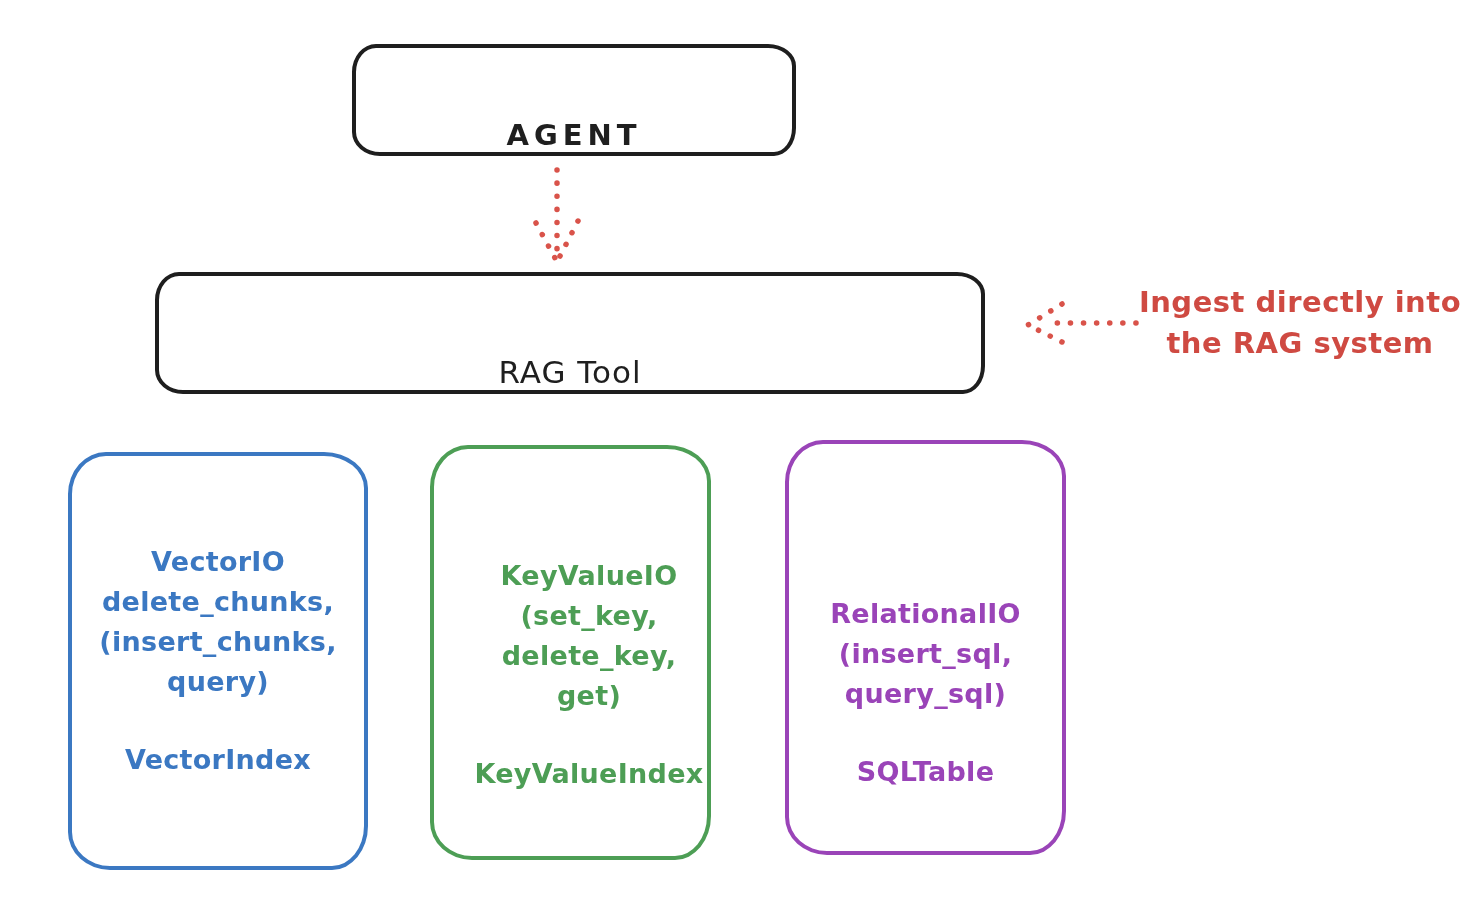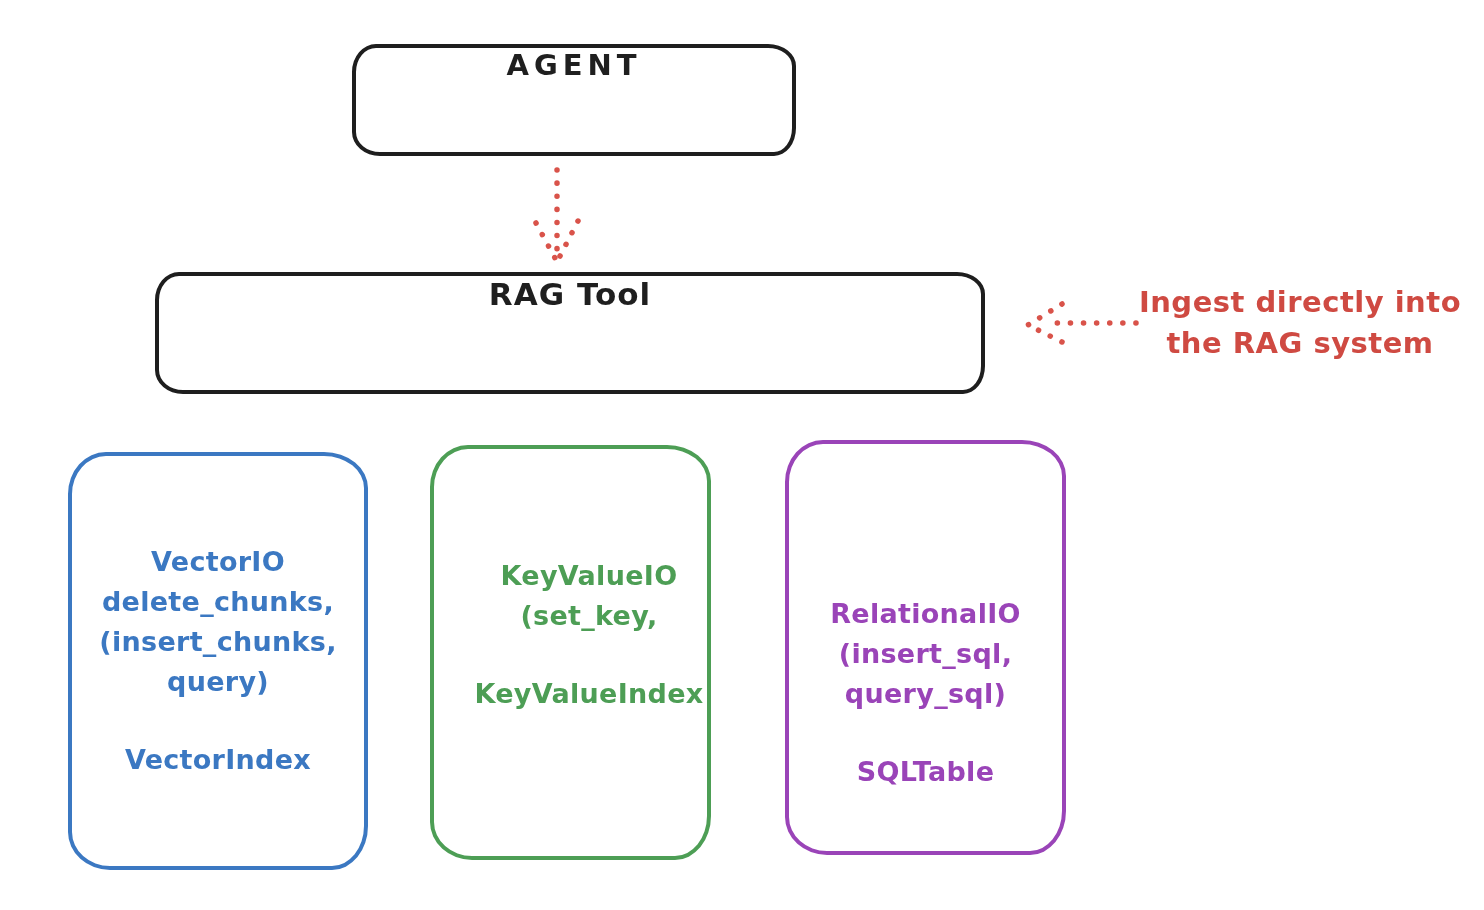--- a/index.html
+++ b/index.html
@@ -13,36 +13,36 @@
     width: 1484px;
     height: 910px;
     background: #ffffff;
     overflow: hidden;
   }
   .node {
     position: absolute;
     box-sizing: border-box;
     background: #ffffff;
     display: flex;
-    align-items: flex-start;
+    align-items: flex-end;
     justify-content: center;
   }
   
   .black-node {
     border: 4px solid #1e1e1e;
     border-radius: 24px 28px 22px 28px / 28px 22px 28px 24px;
     color: #1f1f1f;
   }
   #agent-box {
     left: 352px; top: 44px; width: 444px; height: 112px;
     font-size: 29px; font-weight: 700; letter-spacing: 5px;
   }
   #rag-tool-box {
     left: 155px; top: 272px; width: 830px; height: 122px;
-    font-size: 31px; font-weight: 700; letter-spacing: 1px;
+    font-size: 31px; font-weight: 400; letter-spacing: 1px;
   }
   .backend-node {
     border-radius: 38px 44px 36px 42px / 42px 36px 44px 38px;
     align-items: flex-start;
     justify-content: flex-start;
     text-align: center;
     font-size: 27px;
     font-weight: 600;
     line-height: 40px;
     letter-spacing: 0.3px;
@@ -128,20 +128,21 @@
       <div>(insert_chunks,</div>
       <div>query)</div>
       <div class="index-label">VectorIndex</div>
     </div>
   </div>
 
   <div id="keyvalue-io-box" class="node backend-node">
     <div class="node-text">
       <div>KeyValueIO</div>
       <div>(set_key,</div>
+      <div>delete_key, get)</div>
       <div class="index-label">KeyValueIndex</div>
     </div>
   </div>
 
   <div id="relational-io-box" class="node backend-node">
     <div class="node-text">
       <div>RelationalIO</div>
       <div>(insert_sql,</div>
       <div>query_sql)</div>
       <div class="index-label">SQLTable</div>

